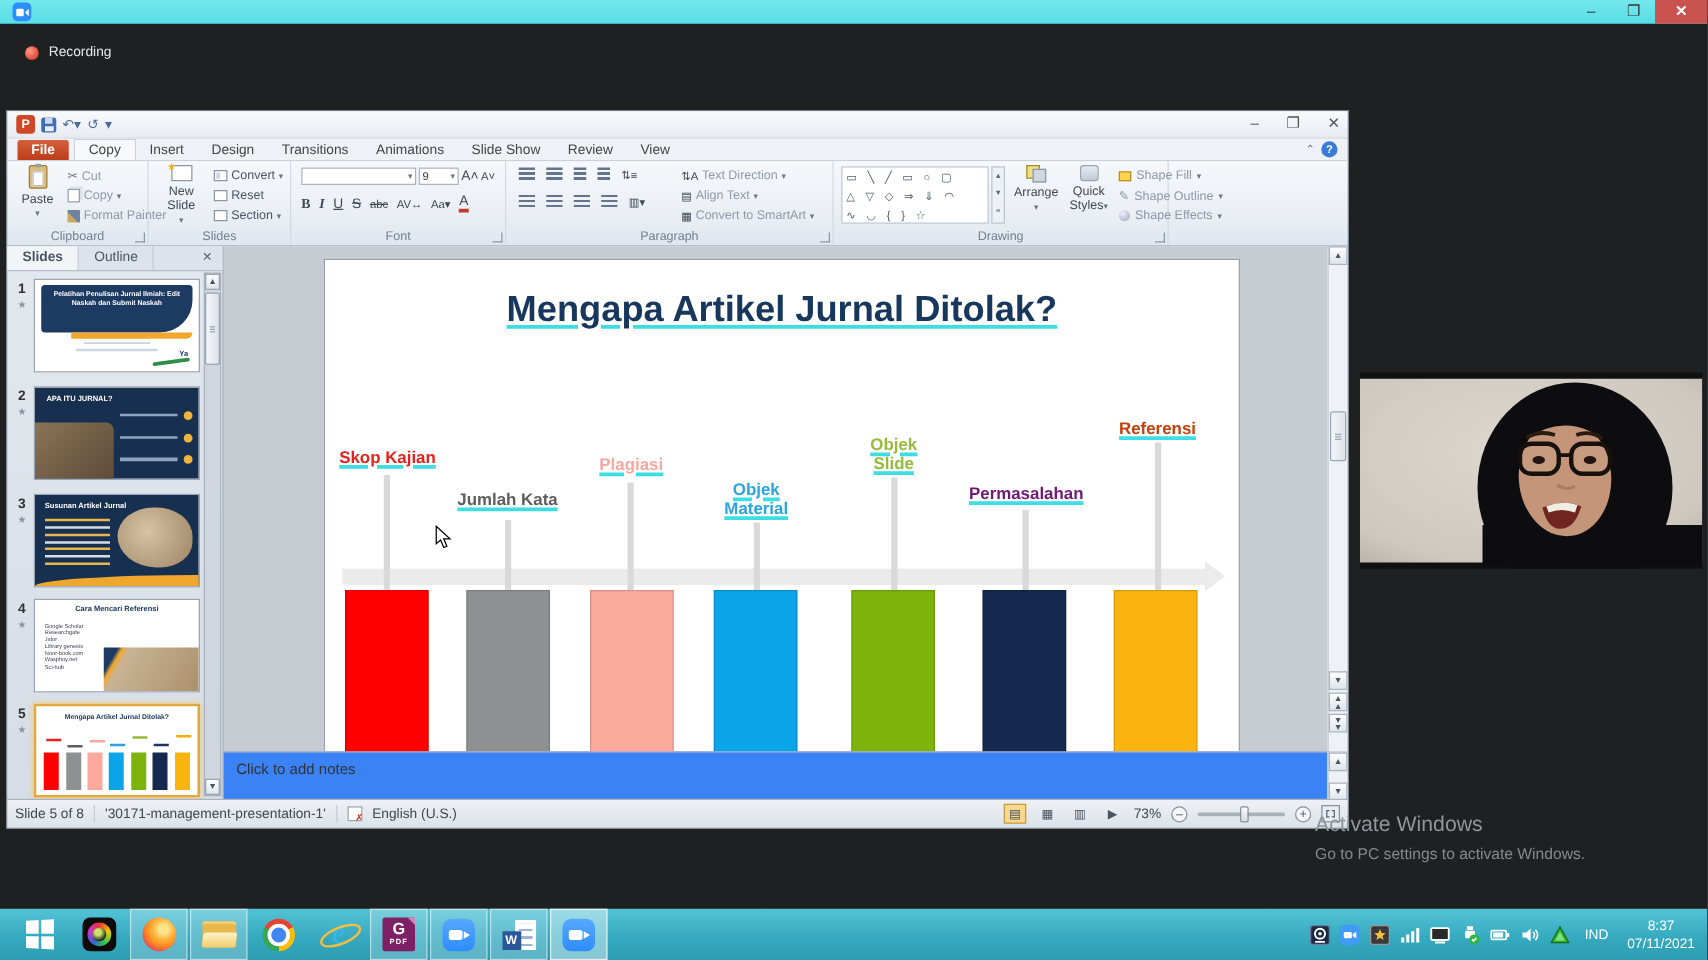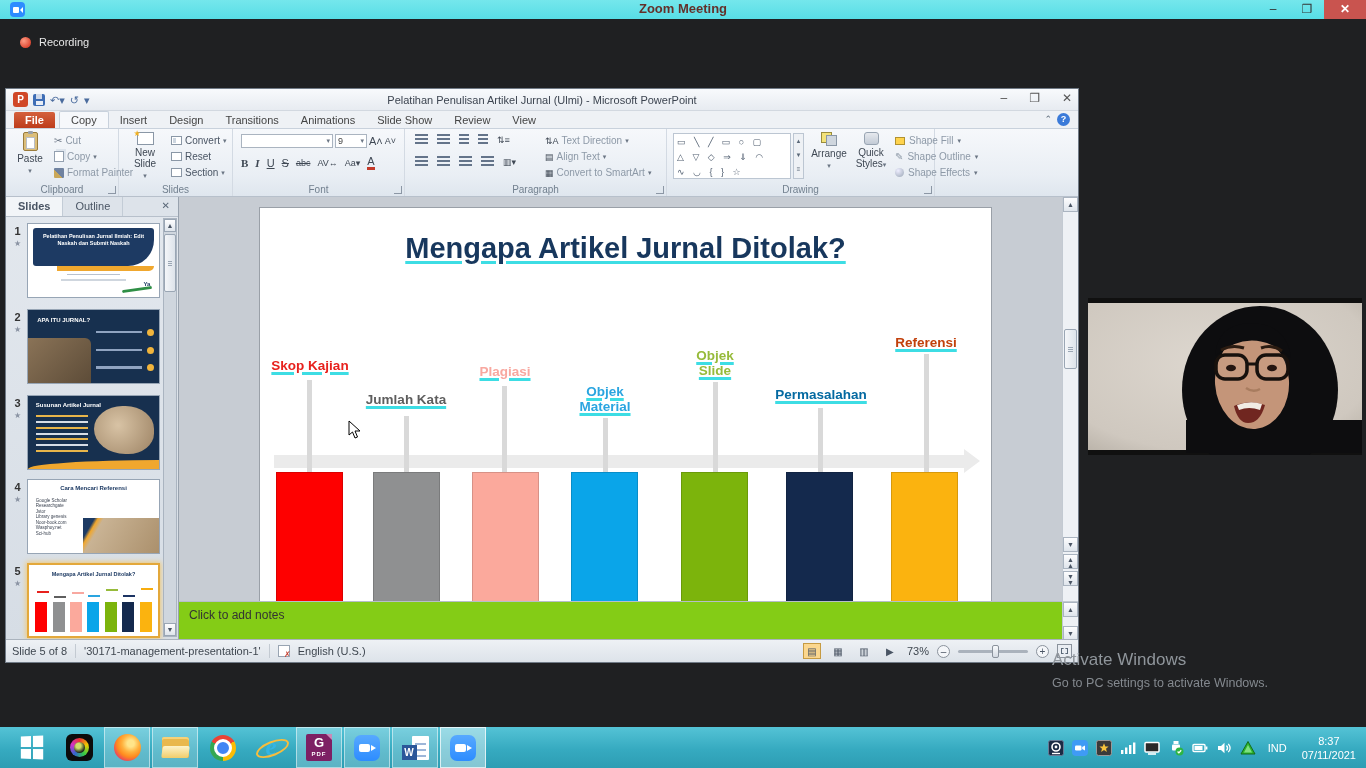--- a/index.html
+++ b/index.html
@@ -126,21 +126,21 @@
   .tlarrow{position:absolute;left:14px;top:247px;width:690px;height:13px;background:#ebebeb;z-index:2}
   .tlhead{position:absolute;left:704px;top:241px;width:0;height:0;border-top:12px solid transparent;border-bottom:12px solid transparent;border-left:16px solid #ebebeb;z-index:2}
   .sbar{position:absolute;top:264px;width:67px;height:132px;border:1px solid rgba(0,0,0,.14);z-index:4}
 
   
   .vscroll{position:absolute;right:0;top:108px;width:16px;height:404px;background:#eef1f5;border-left:1px solid #c3cad2}
   .nscroll{position:absolute;right:0;top:512px;width:16px;height:40px;background:#eef1f5;border-left:1px solid #c3cad2;border-top:1px solid #c3cad2}
   .vs-btn{position:absolute;left:0;right:0;height:15px;background:linear-gradient(#fdfdfe,#dfe5ec);border:1px solid #aab4c0;font-size:7px;color:#4a5564;text-align:center;line-height:14px}
 
   
-  .notes{position:absolute;left:173px;top:512px;right:16px;height:40px;background:#84cc16;border-top:1px solid #b6bec9;font-size:12px;color:#333;padding:6px 0 0 10px}
+  .notes{position:absolute;left:173px;top:512px;right:16px;height:40px;background:#3b82f6;border-top:1px solid #b6bec9;font-size:12px;color:#333;padding:6px 0 0 10px}
   .pstatus{position:absolute;left:0;right:0;bottom:0;height:23px;background:linear-gradient(#eef1f5,#dde3ea);border-top:1px solid #aab3bd;display:flex;align-items:center;font-size:11px;color:#3f4750;padding:0 6px;gap:8px}
   .sep{width:1px;height:14px;background:#c3cad2}
   .spell{width:12px;height:12px;background:#fff;border:1px solid #98a4b2;position:relative}
   .spell:after{content:"✗";position:absolute;right:-2px;bottom:-3px;color:#c43a2a;font-size:8px}
   .spacer{flex:1}
   .vbtn{width:18px;height:16px;border:1px solid transparent;text-align:center;font-size:10px;color:#4a5564;line-height:15px}
   .vbtn.on{background:#fbd78e;border-color:#c69b43}
   .zctl{width:13px;height:13px;border:1px solid #8a929c;border-radius:50%;text-align:center;font-size:10px;line-height:11px;color:#4a5564;background:#f4f6f9}
   .ztrack{position:relative;width:70px;height:3px;background:#aab2bc;border-radius:2px}
   .zknob{position:absolute;left:34px;top:-5px;width:7px;height:13px;background:linear-gradient(#f8fafc,#d5dbe3);border:1px solid #8a929c;border-radius:2px}
@@ -191,42 +191,40 @@
   
   .cursor{position:absolute;left:348px;top:420px;z-index:50}
 </style>
 </head>
 <body>
 
 <div id="screen">
 
   <div class="ztb">
     <div class="zcam"></div>
-    <div class="ztitle">Zoom Meeting</div>
     <div class="zbtn zb-min">–</div>
     <div class="zbtn zb-rest">❐</div>
     <div class="zbtn zb-close">✕</div>
   </div>
 
   <div class="recording">
     <div class="rec-dot"></div>
     <div class="rec-txt">Recording</div>
   </div>
 
   <div class="ppt">
 
     <div class="ptb">
       <div class="qat">
         <div class="plogo">P</div>
         <div class="qsave"></div>
         <div class="qico">↶▾</div>
         <div class="qico">↺</div>
         <div class="qico">▾</div>
       </div>
-      <div class="ptitle">Pelatihan Penulisan Artikel Jurnal (Ulmi) -  Microsoft PowerPoint</div>
       <div class="pwb">
         <span>–</span>
         <span>❐</span>
         <span>✕</span>
       </div>
     </div>
 
     <div class="ptabs">
       <div class="ptab file">File</div>
       <div class="ptab sel">Copy</div>
@@ -494,21 +492,21 @@
 
     <div class="marea">
       <div class="slide">
         <div class="stitle">Mengapa Artikel Jurnal Ditolak?</div>
 
         <div class="slb" style="left: 0px; top: 150px; color: rgb(231, 33, 29);">Skop Kajian</div>
         <div class="slb" style="left: 96px; top: 184px; color: rgb(94, 94, 94);">Jumlah Kata</div>
         <div class="slb" style="left: 195px; top: 156px; color: rgb(248, 168, 160);">Plagiasi</div>
         <div class="slb" style="left: 295px; top: 176px; color: rgb(42, 165, 224);"><span>Objek</span><br><span>Material</span></div>
         <div class="slb" style="left: 405px; top: 140px; color: rgb(151, 187, 59);"><span>Objek</span><br><span>Slide</span></div>
-        <div class="slb" style="left: 511px; top: 179px; color: #0369a1;">Permasalahan</div>
+        <div class="slb" style="left: 511px; top: 179px; color: #701a75;">Permasalahan</div>
         <div class="slb" style="left: 616px; top: 127px; color: #c2410c;">Referensi</div>
 
         <div class="tlarrow"></div>
         <div class="tlhead"></div>
 
         <div class="stem" style="left:47px;top:172px;height:92px"></div>
         <div class="stem" style="left:144px;top:208px;height:56px"></div>
         <div class="stem" style="left:242px;top:178px;height:86px"></div>
         <div class="stem" style="left:343px;top:210px;height:54px"></div>
         <div class="stem" style="left:453px;top:174px;height:90px"></div>

